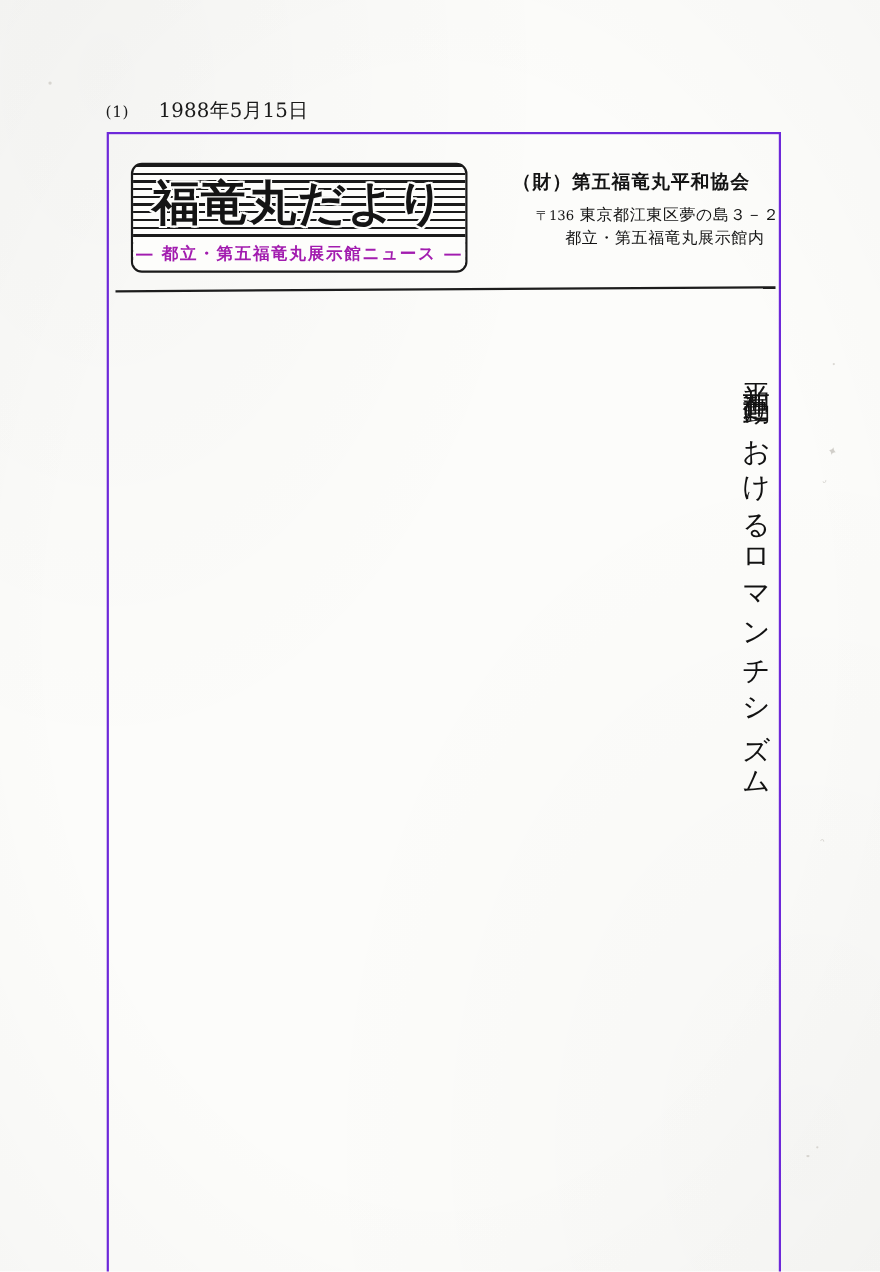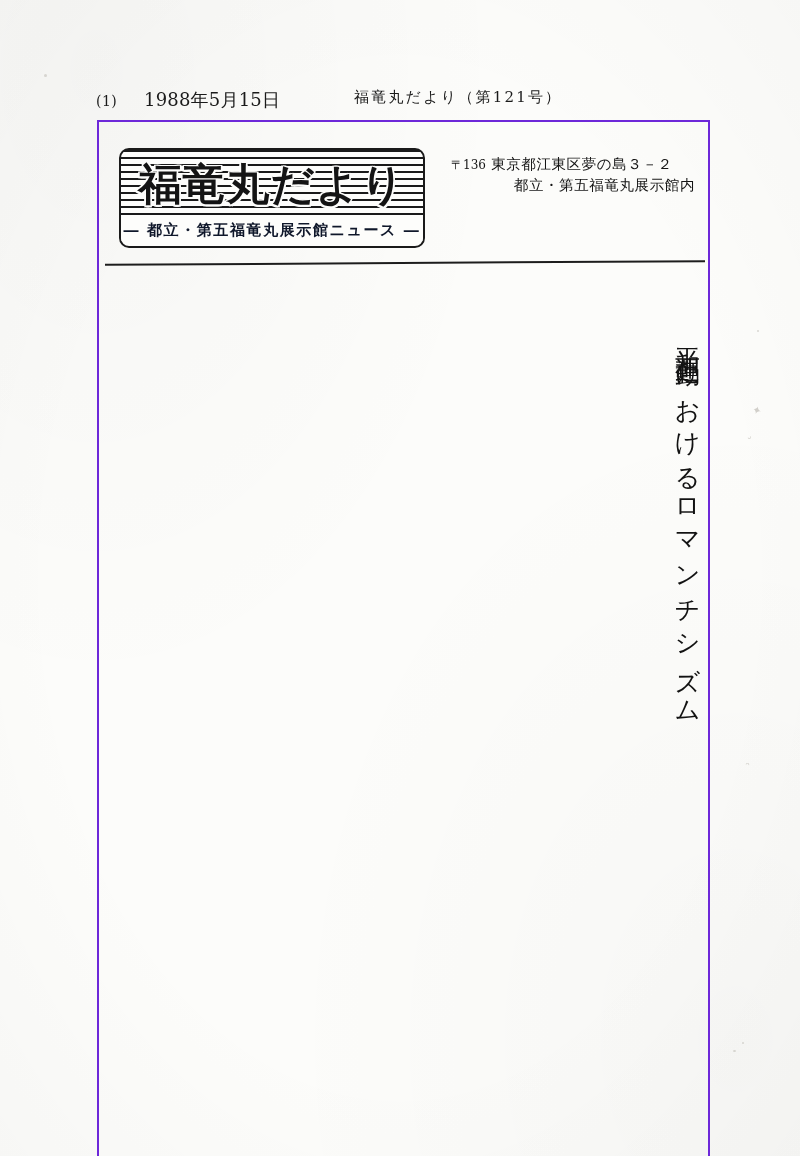--- a/index.html
+++ b/index.html
@@ -147,21 +147,21 @@
     bottom: 3px;
     width: 100%;
     height: 26px;
     display: flex;
     align-items: center;
     justify-content: center;
     background: #fdfdfb;
     font-size: 15px;
     font-weight: bold;
     letter-spacing: 1.6px;
-    color: #0f172a;
+    color: #a21caf;
     white-space: nowrap;
     border-top: 1px solid #fdfdfb;
   }
 
   
   .publisher {
     position: absolute;
     left: 350px;
     top: 32px;
     width: 250px;
@@ -173,20 +173,21 @@
     letter-spacing: 1px;
     text-align: center;
     white-space: nowrap;
     margin-bottom: 9px;
   }
   .pub-line {
     font-size: 14.5px;
     letter-spacing: .6px;
     white-space: nowrap;
     line-height: 1.45;
+    margin-left: 36px;
   }
   .pub-addr1 { text-align: left; padding-left: 2px; }
   .pub-addr1 .zip { font-size: 12px; letter-spacing: 0; }
   .pub-addr2 { text-align: right; padding-right: 4px; }
   .pub-tel   { text-align: right; padding-right: 4px; }
 
   
   .article {
     position: absolute;
     left: 8px;
@@ -236,33 +237,33 @@
 <div class="speck" style="left:757px; top:330px; width:2px; height:2px;"></div>
 <div class="speck" style="left:733px; top:1050px;width:3px; height:2px;"></div>
 <div class="speck" style="left:742px; top:1042px;width:2px; height:2px;"></div>
 <div class="smudge" style="left:752px; top:404px; transform:rotate(18deg);">✦</div>
 <div class="smudge" style="left:748px; top:432px; transform:rotate(-24deg);">ᵕ</div>
 <div class="smudge" style="left:745px; top:760px; transform:rotate(12deg);">ᵔ</div>
 
 <div class="topbar">
   <span class="pageno">(1)</span>
   <span class="issuedate">1988年5月15日</span>
-  <span class="pubtitle">福竜丸だより（第121号）</span>
 </div>
 
 <div class="frame">
 
   <div class="masthead-zone">
 
     <div class="logobox">
       <div class="logo-main">福竜丸だより</div>
       <div class="logo-sub">― 都立・第五福竜丸展示館ニュース ―</div>
     </div>
 
     <div class="publisher">
+      <div class="pub-org">（財）第五福竜丸平和協会</div>
       <div class="pub-line pub-addr1">
         <span class="zip">〒136</span>
         <span>東京都江東区夢の島３－２</span>
       </div>
       <div class="pub-line pub-addr2">都立・第五福竜丸展示館内</div>
     </div>
 
     <div class="masthead-rule"></div>
   </div>
 

